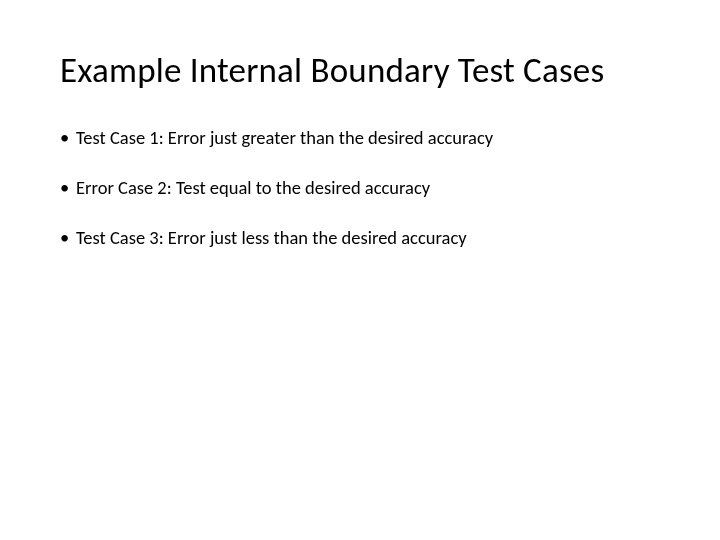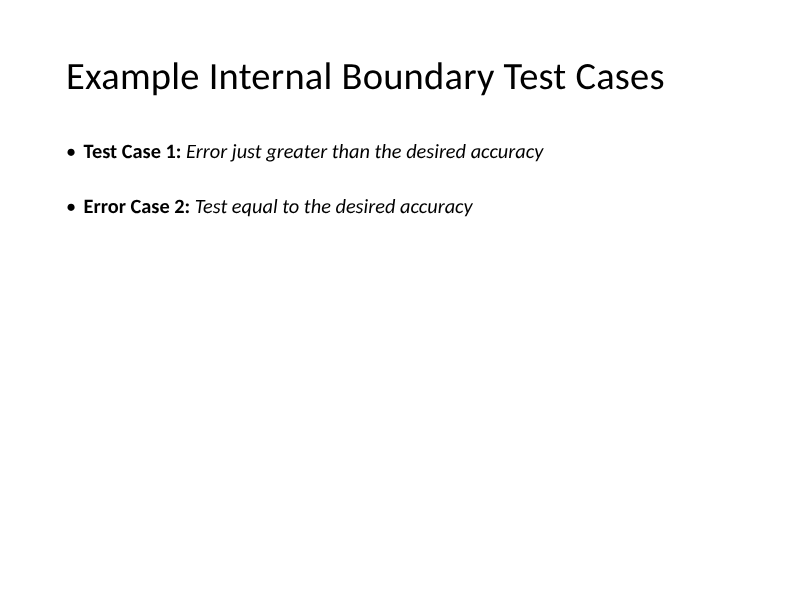--- a/index.html
+++ b/index.html
@@ -37,33 +37,35 @@
     position: relative;
     padding-left: 16px;
   }
   .bullets li::before {
     content: "•";
     position: absolute;
     left: 0;
     top: 0;
   }
   .label {
-    font-weight: 700;
+    font-weight: 400;
   }
   .desc {
     font-weight: 400;
-    font-style: italic;
   }
 </style>
 </head>
 <body>
 
 <div class="slide">
   <h1 class="title">Example Internal Boundary Test Cases</h1>
   <ul class="bullets">
     <li>
       <span class="label">Test Case 1:</span><span class="desc"> Error just greater than the desired accuracy</span>
     </li>
     <li>
       <span class="label">Error Case 2:</span><span class="desc"> Test equal to the desired accuracy</span>
     </li>
+    <li>
+      <span class="label">Test Case 3:</span><span class="desc"> Error just less than the desired accuracy</span>
+    </li>
   </ul>
 </div>
 
 </body></html>

